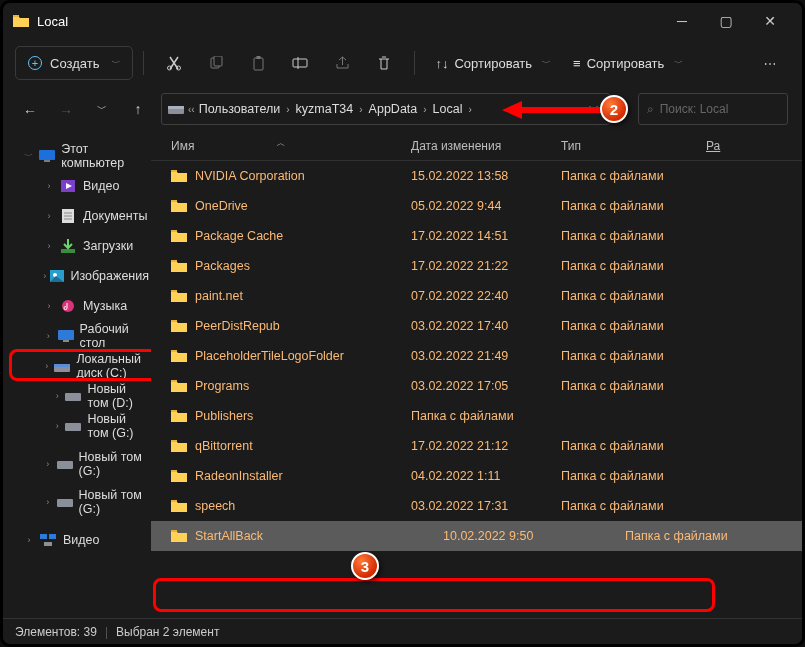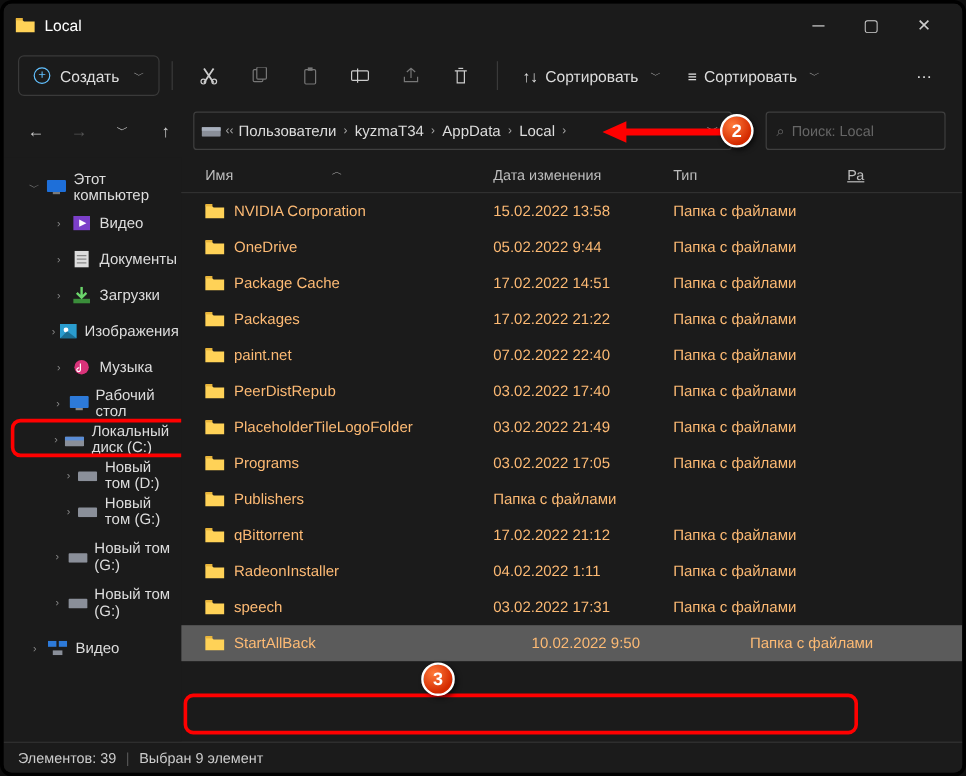--- a/index.html
+++ b/index.html
@@ -490,15 +490,15 @@
       <div class="highlight-red" style="left:2px; bottom:6px; width:562px; height:34px;"></div>
       <div class="anno-circle" style="left:200px; bottom:38px;">
           <span>3</span>
         </div>
     </div>
   </div>
 
   <div class="statusbar">
     <span>Элементов: 39</span>
     <span class="sep">|</span>
-    <span>Выбран 9 элемент</span>
+    <span>Выбран 2 элемент</span>
   </div>
 </div>
 
 </body></html>

